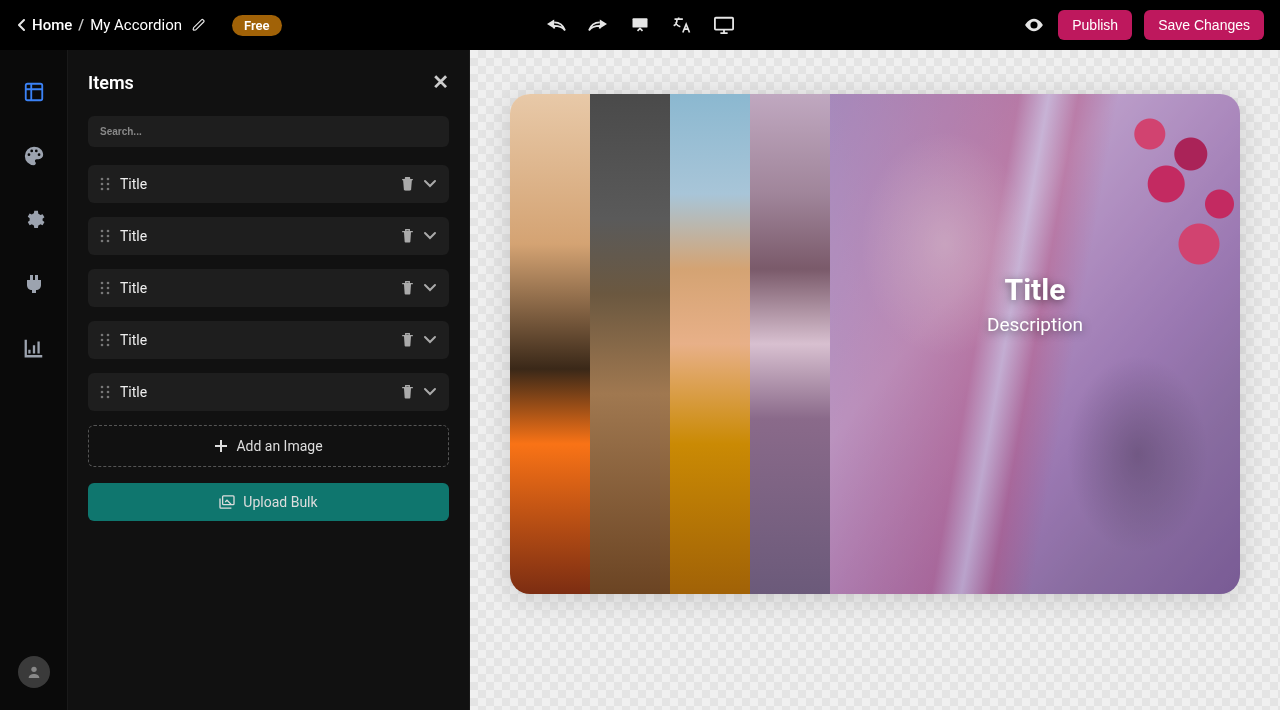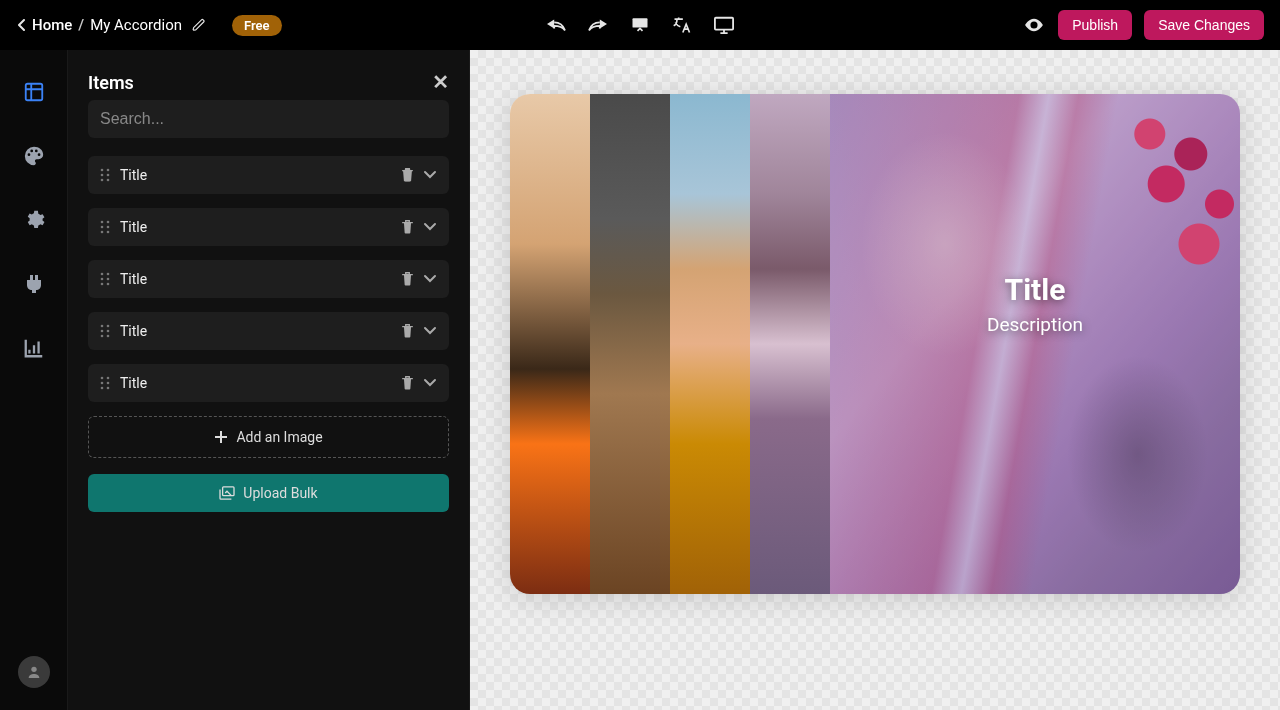--- a/index.html
+++ b/index.html
@@ -87,34 +87,35 @@
   .panel {
     position: absolute;
     top: 50px; left: 68px; bottom: 0;
     width: 402px;
     background: #111111;
     border-right: 1px solid #1a1a1a;
     padding: 20px;
   }
   .panel-header {
     display: flex; justify-content: space-between; align-items: center;
-    margin-bottom: 6px;
+    margin-bottom: 22px;
   }
   .panel-title { font-size: 18px; font-weight: 600; }
   .close-btn { color: #ccc; font-size: 20px; cursor: pointer; font-weight: bold; }
 
   .search-box {
     width: 100%;
     background: #1e1e1e;
     border: none;
     border-radius: 6px;
     padding: 10px 12px;
     color: #86efac;
-    font-size: 16px;
+    font-size: 10px;
     margin-bottom: 18px;
+    font-weight: bold;
   }
   .search-box::placeholder { color: #888; }
 
   .item-row {
     background: #1e1e1e;
     border-radius: 6px;
     padding: 11px 12px;
     display: flex;
     align-items: center;
     margin-bottom: 14px;

